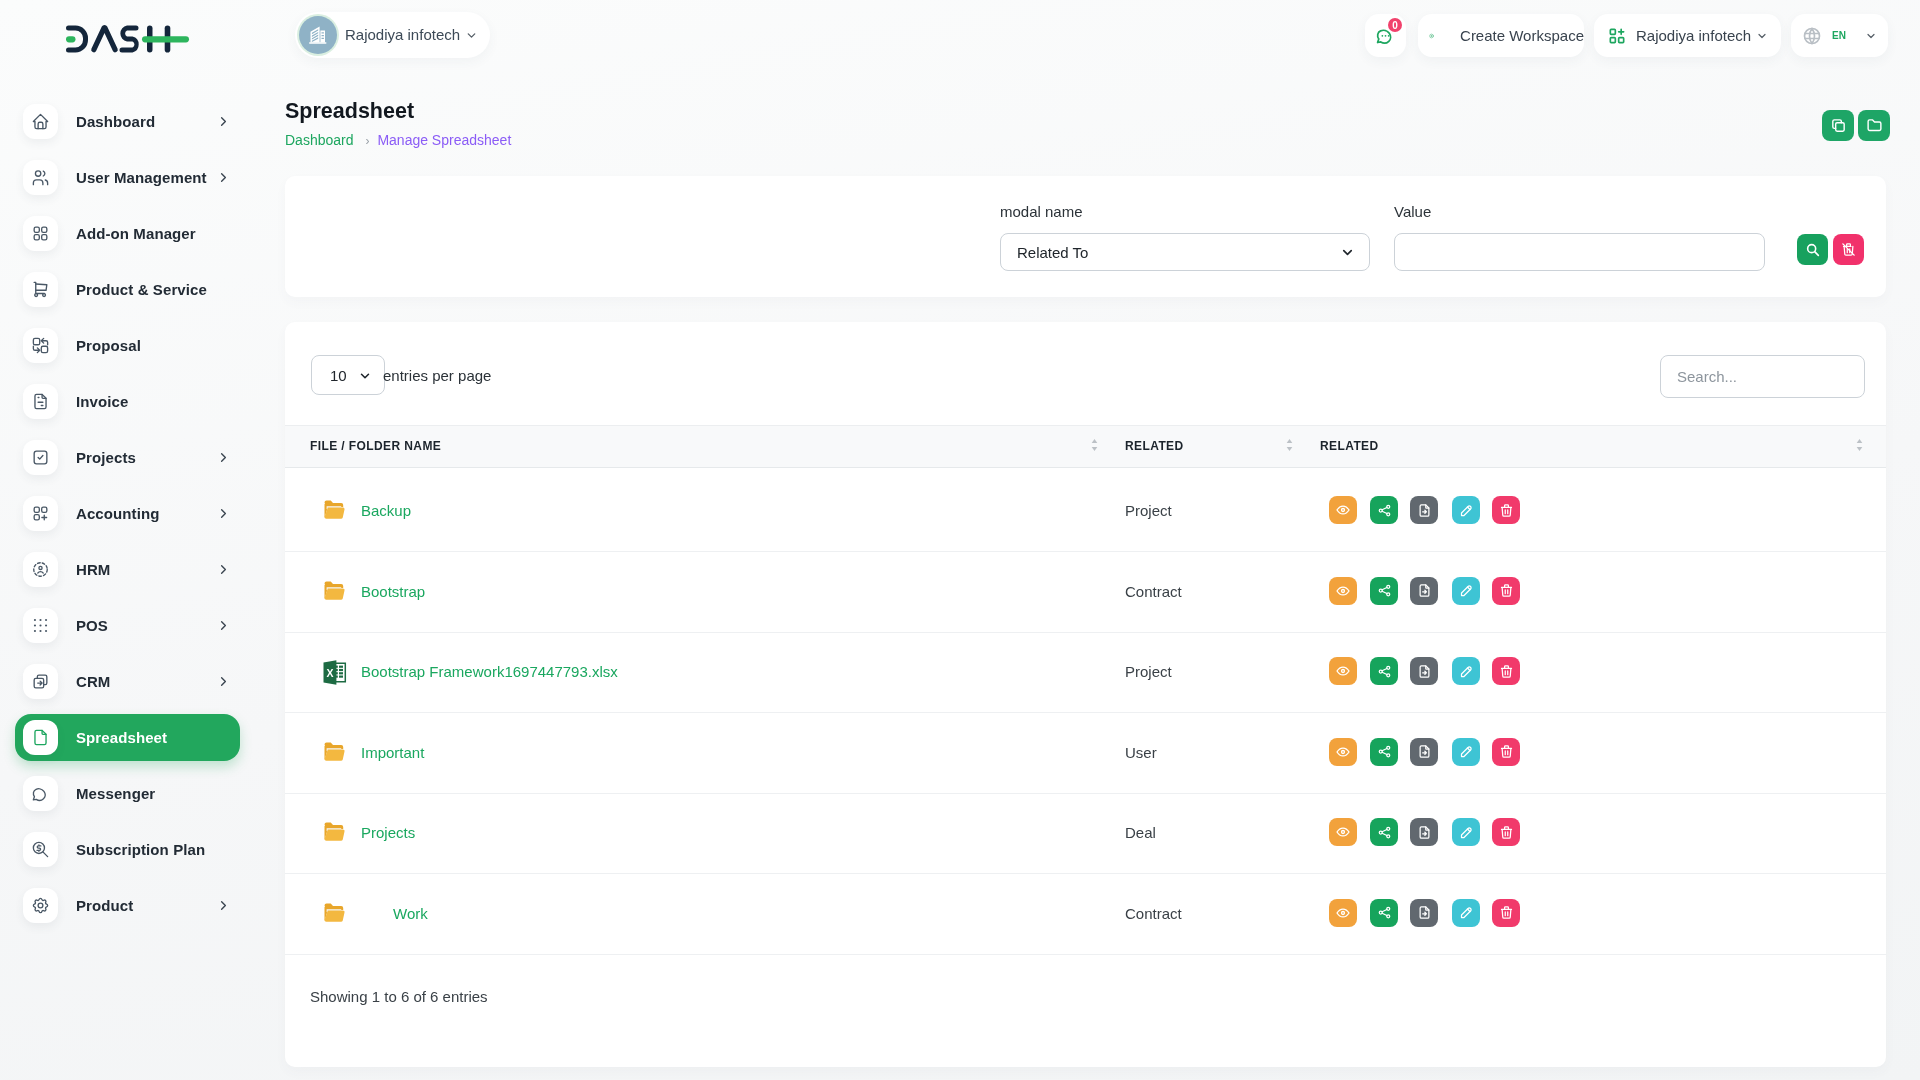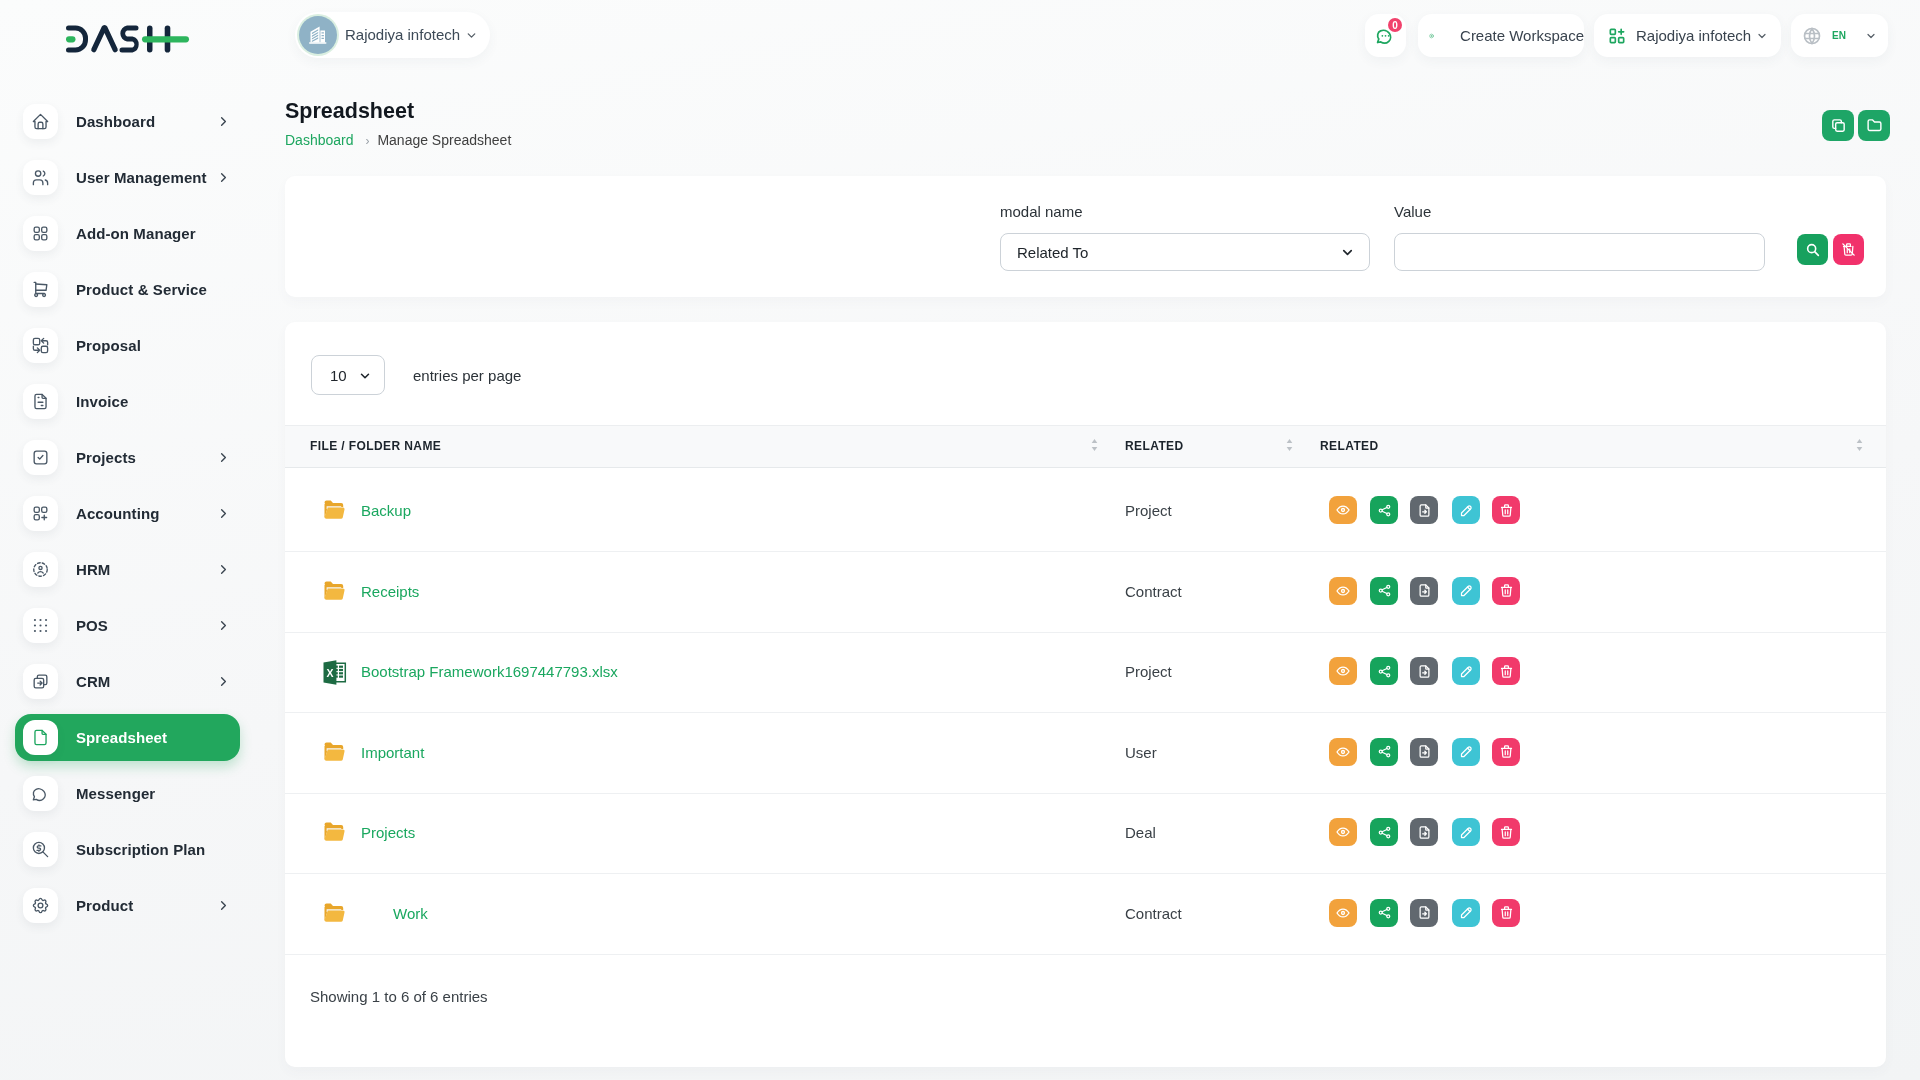--- a/index.html
+++ b/index.html
@@ -316,21 +316,21 @@
       <path d="M3.6 9h16.8M3.6 15h16.8M12 3a15 15 0 0 1 0 18M12 3a15 15 0 0 0 0 18"></path>
   </svg>
   <span style="margin-left:10px;font-size:10px;font-weight:700;color:#1da65f;">EN</span>
   <svg style="position:absolute;right:11px;top:16px" width="12" height="12" viewBox="0 0 24 24" fill="none" stroke="#555e66" stroke-width="2.4" stroke-linecap="round" stroke-linejoin="round">
       <path d="M6 9l6 6 6-6"></path>
     </svg>
 </div>
 
 <div class="abs" style="left:285px;top:99px;font-size:21.5px;font-weight:700;color:#12181f;">Spreadsheet</div>
 <div class="abs" style="left:285px;top:132px;font-size:14px;color:#1da65f;">Dashboard
-  <span style="color:#9aa1a8;margin:0 8px;font-size:12px;">›</span><span style="color:#404040;">Manage Spreadsheet</span>
+  <span style="color:#9aa1a8;margin:0 8px;font-size:12px;">›</span><span style="color:#8b5cf6;">Manage Spreadsheet</span>
 </div>
 
 <div class="btn-sq" style="left:1822px;top:110px;width:32px;height:31px;background:#1ea566;">
   <svg width="17" height="17" viewBox="0 0 24 24" fill="none" stroke="#fff" stroke-width="2" stroke-linecap="round" stroke-linejoin="round">
     <rect x="8" y="8" width="12" height="12" rx="2"></rect>
       <path d="M16 8V6a2 2 0 0 0-2-2H6a2 2 0 0 0-2 2v8a2 2 0 0 0 2 2h2"></path>
   </svg>
 </div>
 <div class="btn-sq" style="left:1858px;top:110px;width:32px;height:31px;background:#1ea566;">
   <svg width="17" height="17" viewBox="0 0 24 24" fill="none" stroke="#fff" stroke-width="2" stroke-linecap="round" stroke-linejoin="round">
@@ -360,21 +360,22 @@
   </svg>
 </div>
 
 <div class="card" style="top:322px;height:745px;overflow:hidden;">
 
   <div class="ctl" style="left:26px;top:33px;width:74px;height:40px;padding-left:18px;">10
     <svg style="position:absolute;right:12px;top:13px" width="14" height="14" viewBox="0 0 24 24" fill="none" stroke="#20262c" stroke-width="2.6" stroke-linecap="round" stroke-linejoin="round">
         <path d="M6 9l6 6 6-6"></path>
       </svg>
   </div>
-  <div class="lbl" style="left:128px;top:45px;text-align:right;">entries per page</div>
+  <div class="lbl" style="left:98px;top:45px;text-align:right;">entries per page</div>
+  <div class="ctl" style="left:1375px;top:33px;width:205px;height:43px;padding-left:16px;color:#8d959d;">Search...</div>
 
   <div style="position:absolute;left:0;top:103px;width:1601px;height:43px;background:#f8f9fa;border-top:1px solid #eceef0;border-bottom:1px solid #e6e9eb;"></div>
   <div class="th" style="left:25px;top:117px;">FILE / FOLDER NAME</div>
   <div class="th" style="left:840px;top:117px;">RELATED</div>
   <div class="th" style="left:1035px;top:117px;">RELATED</div>
 
   <div id="rows">
       <div style="position:absolute;left:37px;top:176px;"><svg width="26" height="24" viewBox="0 0 26 24">
   <path d="M2.5 4.5a2 2 0 0 1 2-2h4.2l2.3 2.4h8.2a2 2 0 0 1 2 2v2H4z" fill="#e8a62b"></path>
   <path d="M2.5 20V6h16.7v2H6.2z" fill="#e8a62b"></path>
@@ -415,21 +416,21 @@
           <path d="M4 7h16M10 11v6M14 11v6M5 7l1 12a2 2 0 0 0 2 2h8a2 2 0 0 0 2-2l1-12M9 7V4a1 1 0 0 1 1-1h4a1 1 0 0 1 1 1v3"></path>
         </svg>
       </div>
       <div class="row-border" style="top:229px;"></div>
       <div style="position:absolute;left:37px;top:256.5px;"><svg width="26" height="24" viewBox="0 0 26 24">
   <path d="M2.5 4.5a2 2 0 0 1 2-2h4.2l2.3 2.4h8.2a2 2 0 0 1 2 2v2H4z" fill="#e8a62b"></path>
   <path d="M2.5 20V6h16.7v2H6.2z" fill="#e8a62b"></path>
   <rect x="4.6" y="8.2" width="14.6" height="3" fill="#f5f2ea"></rect>
   <path d="M5.8 9.6h14.9a1.8 1.8 0 0 1 1.75 2.2l-1.7 7.6a1.8 1.8 0 0 1-1.76 1.4H4.3a1.8 1.8 0 0 1-1.8-1.8z" fill="#f3b840"></path>
 </svg></div>
-  <div class="fname" style="left:76px;top:260.5px;">Receipts</div>
+  <div class="fname" style="left:76px;top:260.5px;">Bootstrap</div>
   <div class="rel" style="left:840px;top:260.5px;">Contract</div>
       <div class="act o" style="position:absolute;left:1044px;top:254.5px;">
         <svg width="16" height="16" viewBox="0 0 24 24" fill="none" stroke="#fff" stroke-width="2" stroke-linecap="round" stroke-linejoin="round">
           <circle cx="12" cy="12" r="2.2"></circle>
           <path d="M21 12c-2.4 3.9-5.4 5.9-9 5.9S5.4 15.9 3 12c2.4-3.9 5.4-5.9 9-5.9s6.6 2 9 5.9z"></path>
         </svg>
       </div>
       <div class="act g" style="position:absolute;left:1085px;top:254.5px;">
         <svg width="15" height="15" viewBox="0 0 24 24" fill="none" stroke="#fff" stroke-width="2" stroke-linecap="round" stroke-linejoin="round">
           <circle cx="6" cy="12" r="2.4"></circle>

